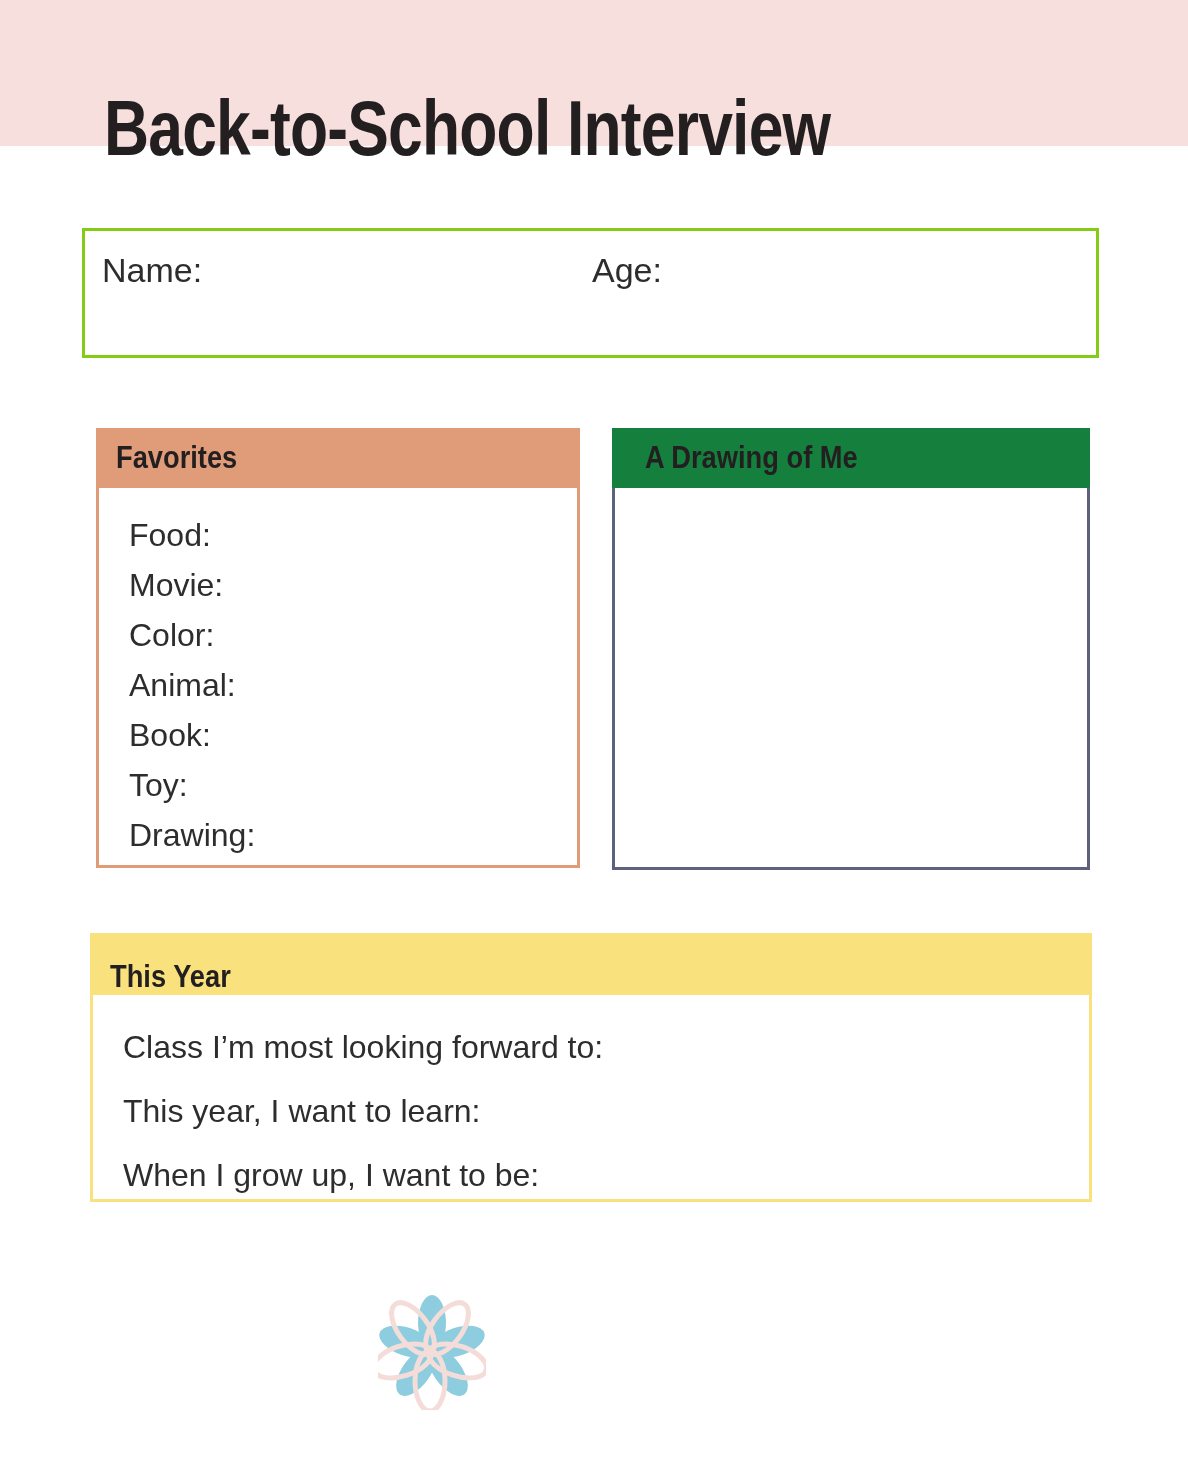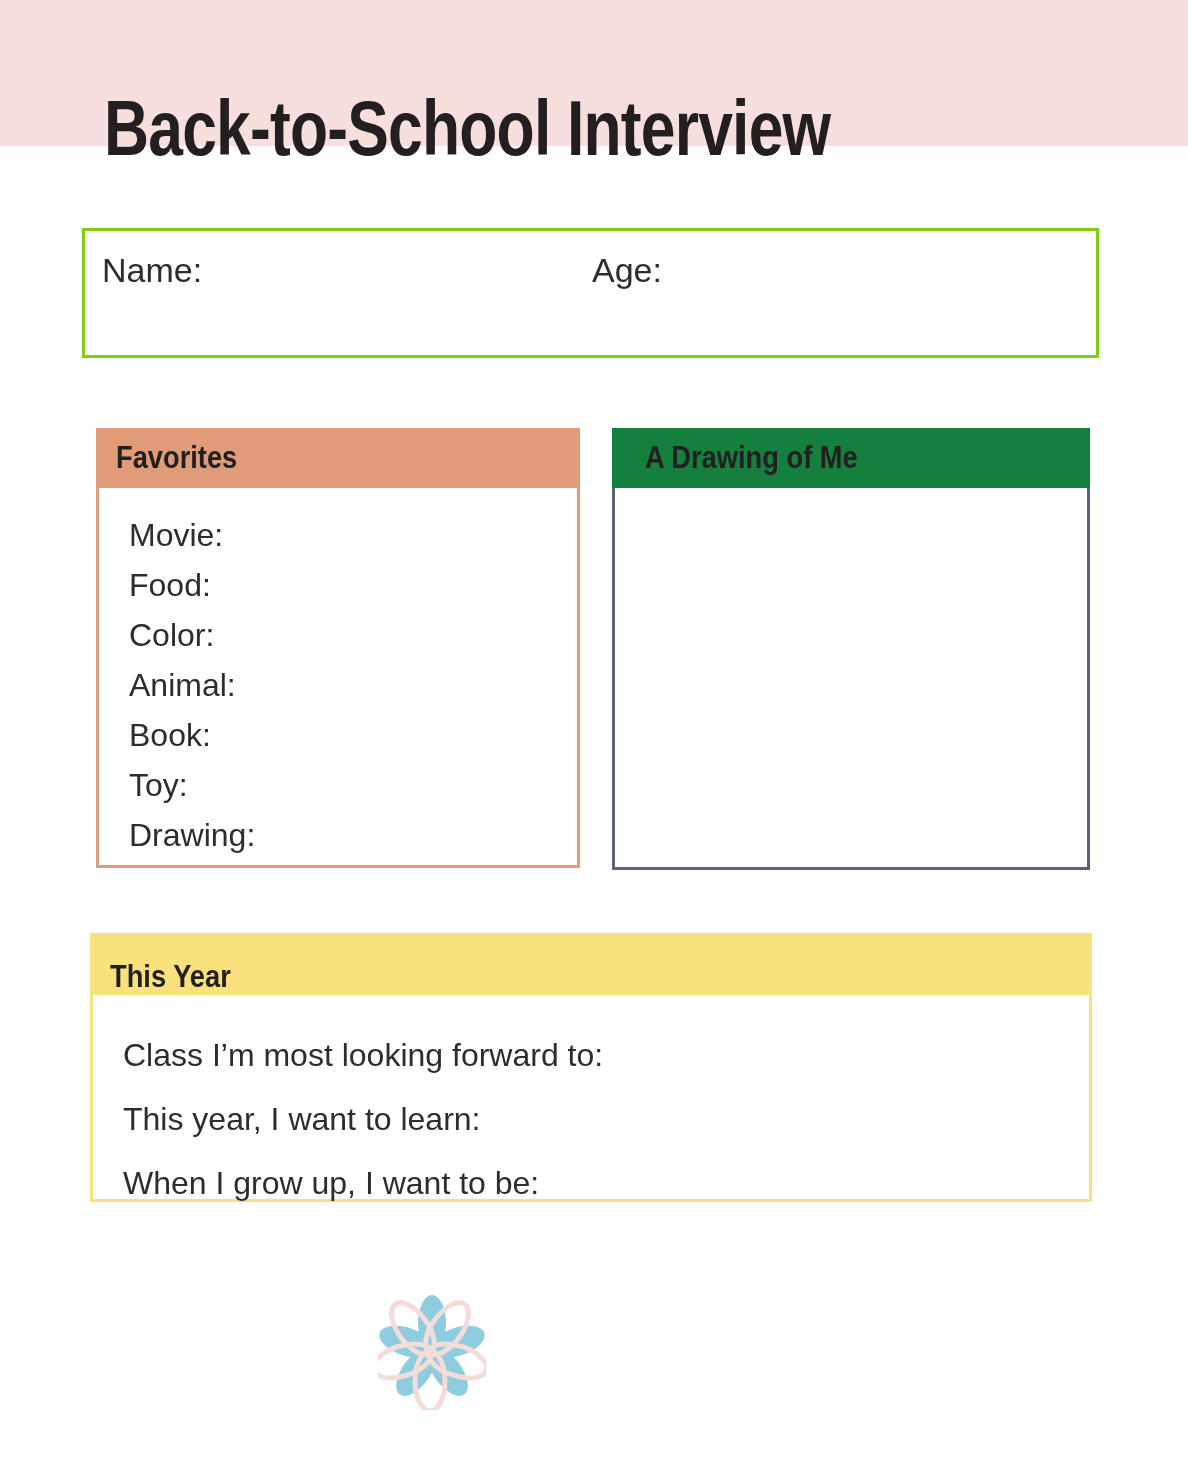--- a/index.html
+++ b/index.html
@@ -117,21 +117,21 @@
   .this-year { left: 90px; top: 933px; width: 1002px; }
   .this-year .panel-header {
     height: 62px;
     background: #f9e17d;
     align-items: flex-end;
   }
   .this-year .panel-body {
     height: 207px;
     border: 3px solid #f9e17d;
     border-top: none;
-    padding: 28px 0 0 30px;
+    padding: 20px 0 0 30px;
   }
   .year-item {
     font-size: 32px;
     line-height: 64px;
     color: #2d2d2d;
     font-family: "Liberation Sans", sans-serif;
     white-space: nowrap;
   }
 
   
@@ -195,22 +195,22 @@
 <div class="name-box">
   <div class="field-label name-label">Name:</div>
   <div class="field-label age-label">Age:</div>
 </div>
 
 <div class="panel favorites">
   <div class="panel-header">
     <span>Favorites</span>
   </div>
   <div class="panel-body">
+    <div class="fav-item">Food:</div>
     <div class="fav-item">Movie:</div>
-    <div class="fav-item">Food:</div>
     <div class="fav-item">Color:</div>
     <div class="fav-item">Animal:</div>
     <div class="fav-item">Book:</div>
     <div class="fav-item">Toy:</div>
     <div class="fav-item">Drawing:</div>
   </div>
 </div>
 
 <div class="panel drawing">
   <div class="panel-header">

